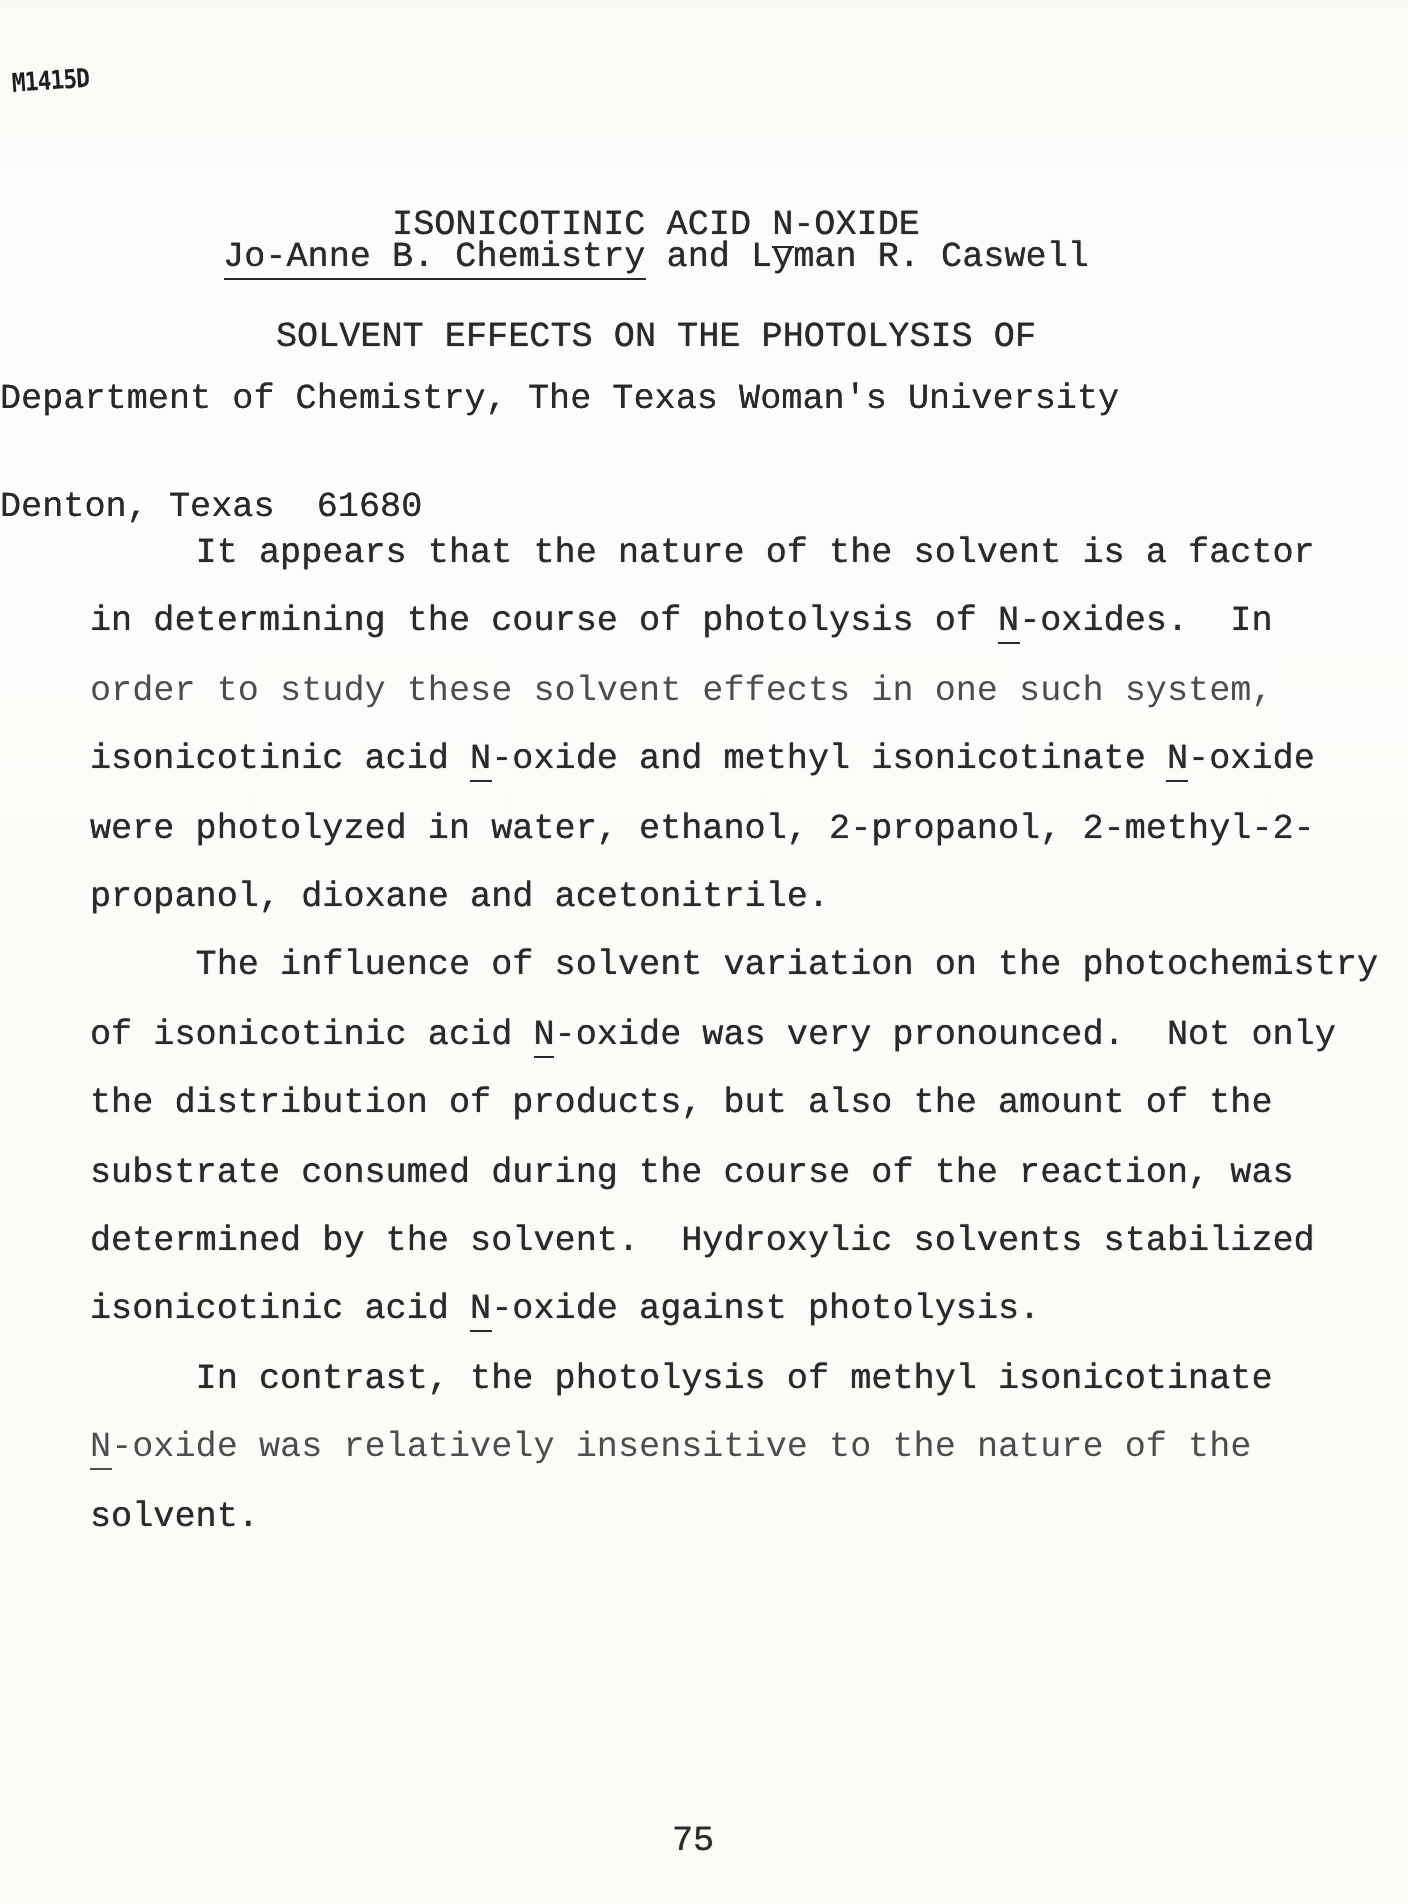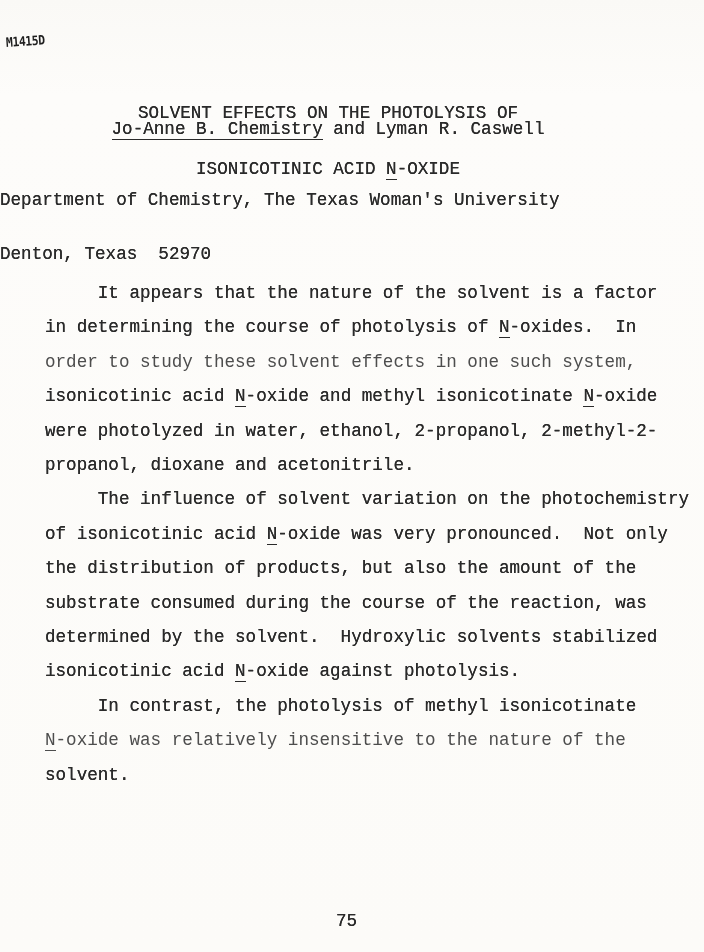--- a/index.html
+++ b/index.html
@@ -63,21 +63,20 @@
     text-shadow: 0 0 0.3px currentColor;
   }
   .abstract-body {
     position: absolute;
     left: 45px;
     top: 260px;
     font-size: 17.6px;
     line-height: 34.4px;
     white-space: pre;
     text-shadow: 0 0 0.4px currentColor;
-    margin-top: 16px;
   }
   
   .para:nth-child(1) .line:nth-child(3),
   .para:nth-child(3) .line:nth-child(2) {
     color: #4d4d4d;
     text-shadow: none;
     filter: blur(0.25px);
   }
   .u {
     border-bottom: 1.6px solid currentColor;
@@ -91,28 +90,28 @@
   }
 </style>
 </head>
 <body>
 
 <div class="page">
 
   <div class="stamp">M1415D</div>
 
   <div class="title">
+    <div>ISONICOTINIC ACID <span class="u">N</span>-OXIDE</div>
     <div>SOLVENT EFFECTS ON THE PHOTOLYSIS OF</div>
-    <div>ISONICOTINIC ACID <span class="u">N</span>-OXIDE</div>
   </div>
 
   <div class="authors"><span class="u">Jo-Anne B. Chemistry</span> and Lyman R. Caswell</div>
 
   <div class="affiliation">
     <div>Department of Chemistry, The Texas Woman's University</div>
-    <div>Denton, Texas  52970</div>
+    <div>Denton, Texas  61680</div>
   </div>
 
   <div class="abstract-body"><div class="para"><div class="line">     It appears that the nature of the solvent is a factor</div><div class="line">in determining the course of photolysis of <span class="u">N</span>-oxides.  In</div><div class="line">order to study these solvent effects in one such system,</div><div class="line">isonicotinic acid <span class="u">N</span>-oxide and methyl isonicotinate <span class="u">N</span>-oxide</div><div class="line">were photolyzed in water, ethanol, 2-propanol, 2-methyl-2-</div><div class="line">propanol, dioxane and acetonitrile.</div></div><div class="para"><div class="line">     The influence of solvent variation on the photochemistry</div><div class="line">of isonicotinic acid <span class="u">N</span>-oxide was very pronounced.  Not only</div><div class="line">the distribution of products, but also the amount of the</div><div class="line">substrate consumed during the course of the reaction, was</div><div class="line">determined by the solvent.  Hydroxylic solvents stabilized</div><div class="line">isonicotinic acid <span class="u">N</span>-oxide against photolysis.</div></div><div class="para"><div class="line">     In contrast, the photolysis of methyl isonicotinate</div><div class="line"><span class="u">N</span>-oxide was relatively insensitive to the nature of the</div><div class="line">solvent.</div></div></div>
 
   <div class="pageno">75</div>
 
 </div>
 
 </body></html>

